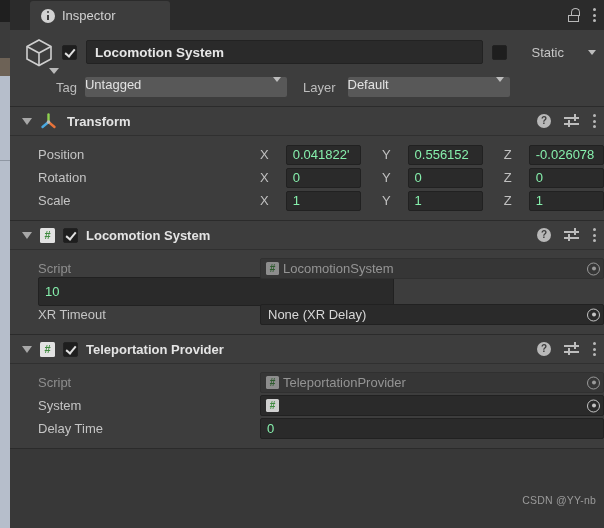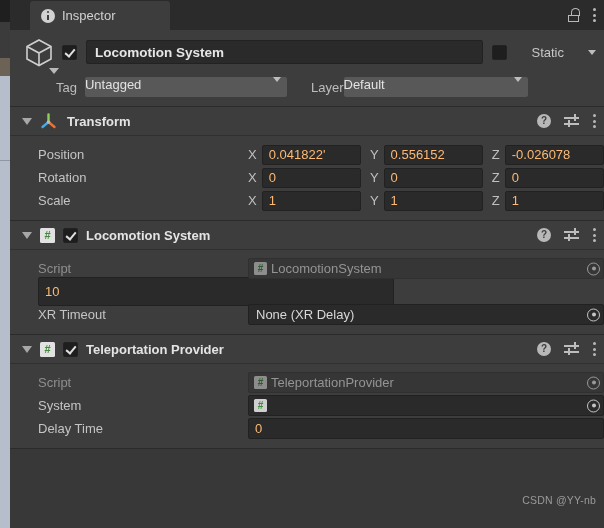--- a/index.html
+++ b/index.html
@@ -65,21 +65,21 @@
   .static-label{font-size:13px;color:#c6c6c6;}
   .caret-down{width:0;height:0;border-left:4.5px solid transparent;border-right:4.5px solid transparent;border-top:5.5px solid #bdbdbd;}
 
   .go-row2{display:flex;align-items:center;height:26px;padding-left:46px;padding-right:8px;gap:0;}
   .fl{font-size:13px;color:#bdbdbd;}
   .dd{
     height:20px;background:#585858;border-radius:2px;display:flex;align-items:flex-start;
     padding:0 6px 0 0;justify-content:space-between;color:#e2e2e2;font-size:13px;box-sizing:border-box;
   }
   .dd-tag{width:202px;margin-left:8px;}
-  .dd-layer{width:184px;margin-left:0;}
+  .dd-layer{width:162px;margin-left:12px;}
 
   
   .comp{background:#3d3d3d;border-bottom:1px solid #2b2b2b;}
   .comp-head{
     height:28px;display:flex;align-items:center;padding-left:12px;padding-right:8px;
     background:#3d3d3d;border-bottom:1px solid #303030;
   }
   .foldout{width:0;height:0;border-left:5.5px solid transparent;border-right:5.5px solid transparent;border-top:7px solid #a8a8a8;margin-right:8px;flex:none;}
   .comp-title{font-weight:bold;font-size:13px;color:#e4e4e4;margin-left:10px;}
   .comp-title.tight{margin-left:8px;}
@@ -96,28 +96,28 @@
 
   .script-badge{
     width:15px;height:15px;background:#e2e2e2;border-radius:1.5px;flex:none;position:relative;
     display:flex;align-items:center;justify-content:center;color:#3f8a3f;font-size:11px;font-weight:bold;
     line-height:1;
   }
   .script-badge.sm{width:13px;height:13px;font-size:10px;background:#8d8d8d;color:#2d5b2d;}
   .script-badge.sm2{width:13px;height:13px;font-size:10px;background:#cfcfcf;color:#3f8a3f;}
 
   .comp-body{padding:7px 0 8px 0;}
-  .row{display:flex;align-items:center;height:23px;padding-left:28px;padding-right:0;}
+  .row{display:flex;align-items:center;height:23px;padding-left:28px;padding-right:0;gap:12px;}
   .row .lbl{width:210px;font-size:13px;color:#c4c4c4;flex:none;}
   .row .lbl.dim{color:#8e8e8e;}
 
   .axis{font-size:13px;color:#c0c0c0;margin-right:5px;}
   .num{
     height:20px;background:#2a2a2a;border:1px solid #212121;border-radius:2px;
-    display:flex;align-items:center;padding-left:6px;font-size:13px;color:#fdba74;
+    display:flex;align-items:center;padding-left:6px;font-size:13px;color:#86efac;
     box-sizing:border-box;overflow:hidden;white-space:nowrap;
   }
   .num.v{width:108px;margin-right:9px;}
   .num.vlast{width:108px;margin-right:0;}
 
   .objfield{
     height:21px;background:#2a2a2a;border:1px solid #212121;border-radius:2px;
     display:flex;align-items:center;padding-left:5px;gap:4px;font-size:13px;color:#d8d8d8;
     box-sizing:border-box;overflow:hidden;white-space:nowrap;position:relative;
   }
@@ -190,21 +190,21 @@
           <span class="static-label">Static</span>
           <span class="caret-down"></span>
         </span>
       </div>
       <div class="go-row2">
         <span class="fl">Tag</span>
         <span class="dd dd-tag">
           <span>Untagged</span>
           <span class="caret-down"></span>
         </span>
-        <span class="fl" style="margin-left:24px">Layer</span>
+        <span class="fl" style="margin-left:16px">Layer</span>
         <span class="dd dd-layer">
           <span>Default</span>
           <span class="caret-down"></span>
         </span>
       </div>
     </div>
 
     <div class="comp">
       <div class="comp-head">
         <span class="foldout"></span>

